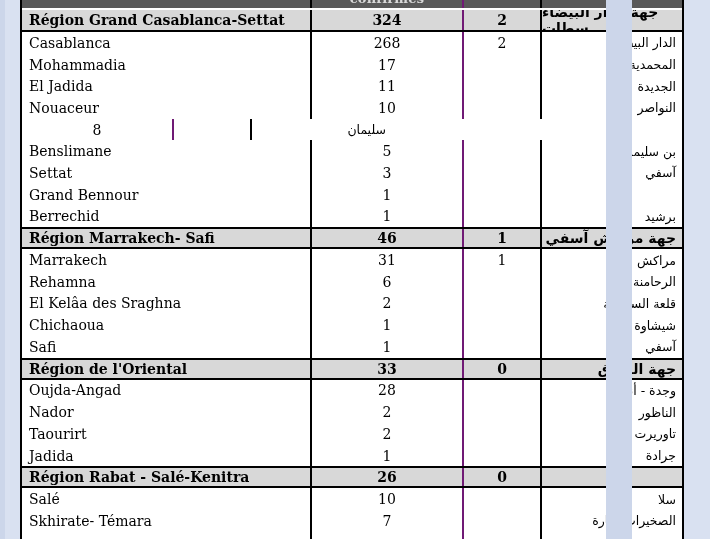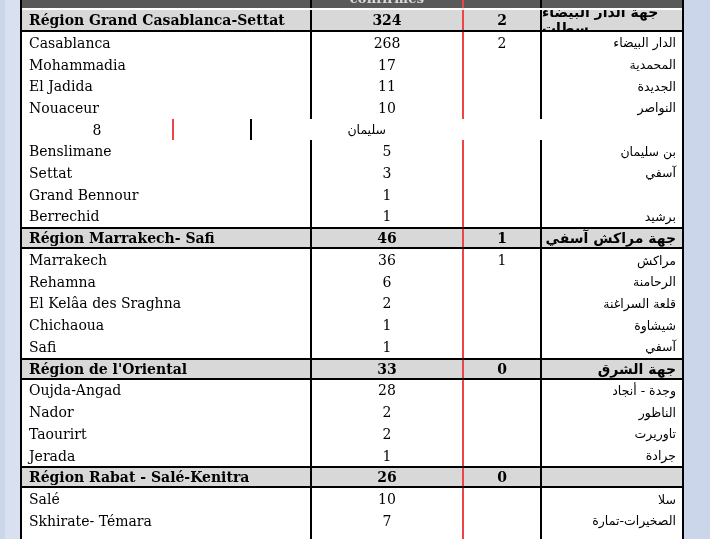--- a/index.html
+++ b/index.html
@@ -2,35 +2,35 @@
 <html><head>
 <meta charset="utf-8">
 <style>
   * { margin:0; padding:0; box-sizing:border-box; }
   html,body { width:710px; height:539px; overflow:hidden; }
   body {
     background:#d9e1f1;
     font-family:"DejaVu Serif", serif;
     color:#000;
   }
-  .page { position:relative; width:710px; height:539px; }
+  .page { position:relative; width:632px; height:539px; }
   .edge-strip {
     position:absolute; left:0; top:0; width:5px; height:539px;
     background:#ccd6ea;
   }
   .table-wrap {
     position:absolute; left:20px; top:0; width:664px; height:539px;
     background:#fff;
     border-left:2px solid #000;
     border-right:2px solid #000;
   }
   .row { display:flex; width:100%; }
   .c { display:flex; align-items:center; overflow:hidden; }
   .c1 { width:290px; border-right:2px solid #000; padding-left:7px; }
-  .c2 { width:152px; border-right:2px solid #ef4444; justify-content:center; }
+  .c2 { width:152px; border-right:2px solid #701a75; justify-content:center; }
   .c3 { width:78px;  border-right:2px solid #000; justify-content:center; }
   .c4 { width:140px; justify-content:flex-end; padding-right:6px;
         font-family:"DejaVu Sans", sans-serif; font-size:12.5px; }
 
   .dark-row { height:8px; background:#595959; margin-bottom:2px; }
   .dark-row .c { height:8px; position:relative; }
   .dark-row .clip-text {
     position:absolute; top:-9px; left:0; width:100%;
     text-align:center; font-weight:bold; font-size:13px;
     color:#d9d9d9; letter-spacing:.2px;
@@ -135,21 +135,21 @@
 
   <div class="row sec-row">
     <div class="c c1">Région Marrakech- Safi</div>
     <div class="c c2">46</div>
     <div class="c c3">1</div>
     <div class="c c4">جهة مراكش آسفي</div>
   </div>
 
   <div class="row body-row">
     <div class="c c1">Marrakech</div>
-    <div class="c c2">36</div>
+    <div class="c c2">31</div>
     <div class="c c3">1</div>
     <div class="c c4">مراكش</div>
   </div>
 
   <div class="row body-row">
     <div class="c c1">Rehamna</div>
     <div class="c c2">6</div>
     <div class="c c3"></div>
     <div class="c c4">الرحامنة</div>
   </div>
@@ -197,21 +197,21 @@
   </div>
 
   <div class="row body-row">
     <div class="c c1">Taourirt</div>
     <div class="c c2">2</div>
     <div class="c c3"></div>
     <div class="c c4">تاوريرت</div>
   </div>
 
   <div class="row body-row">
-    <div class="c c1">Jerada</div>
+    <div class="c c1">Jadida</div>
     <div class="c c2">1</div>
     <div class="c c3"></div>
     <div class="c c4">جرادة</div>
   </div>
 
   <div class="row sec-row">
     <div class="c c1">Région Rabat - Salé-Kenitra</div>
     <div class="c c2">26</div>
     <div class="c c3">0</div>
   </div>

